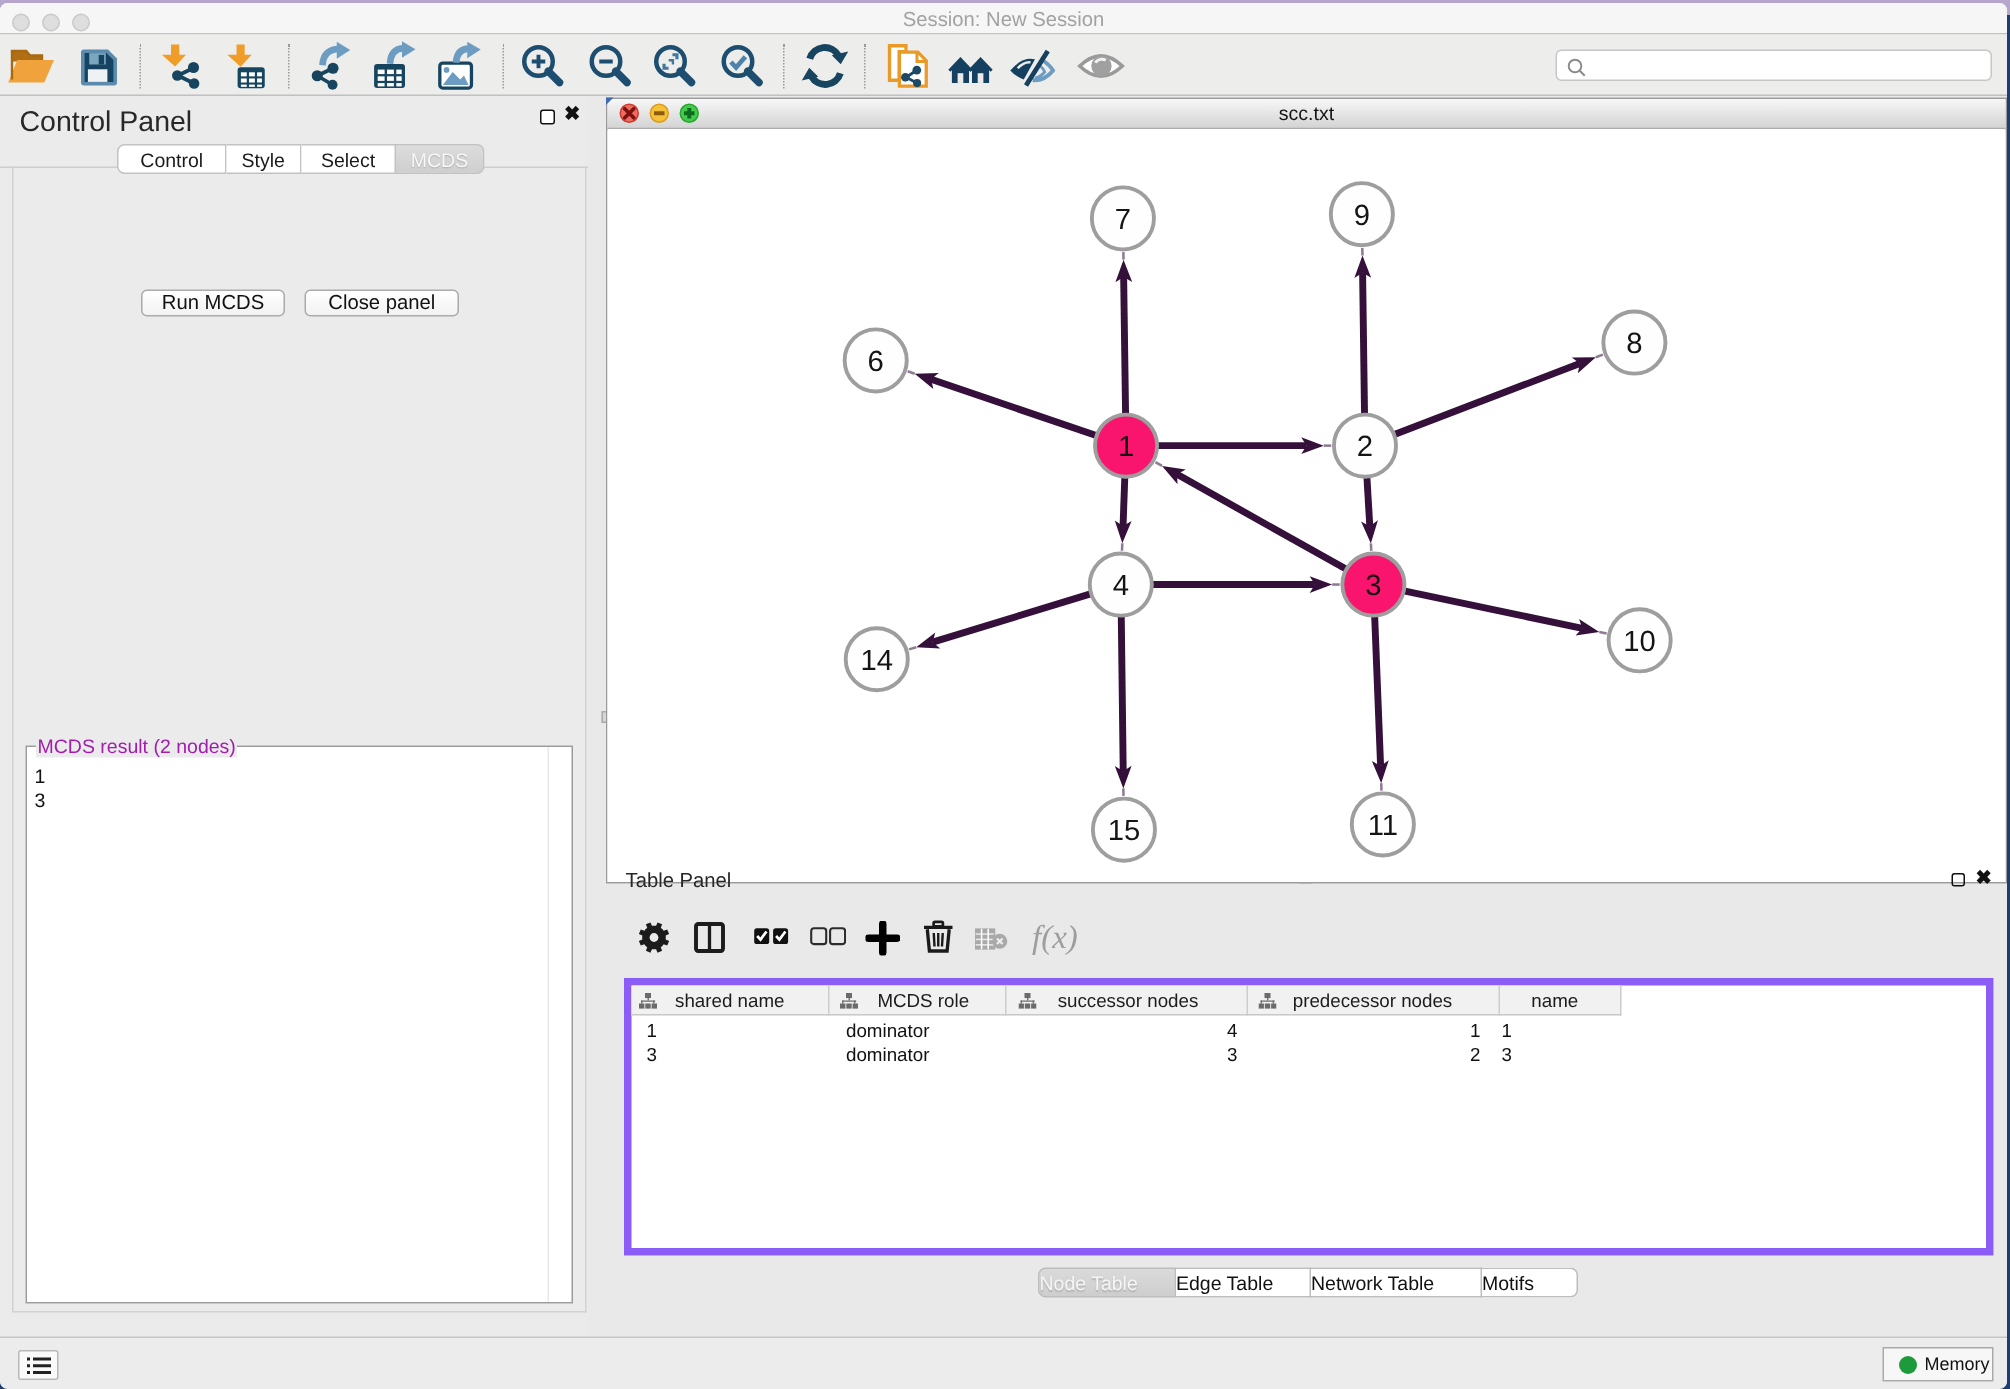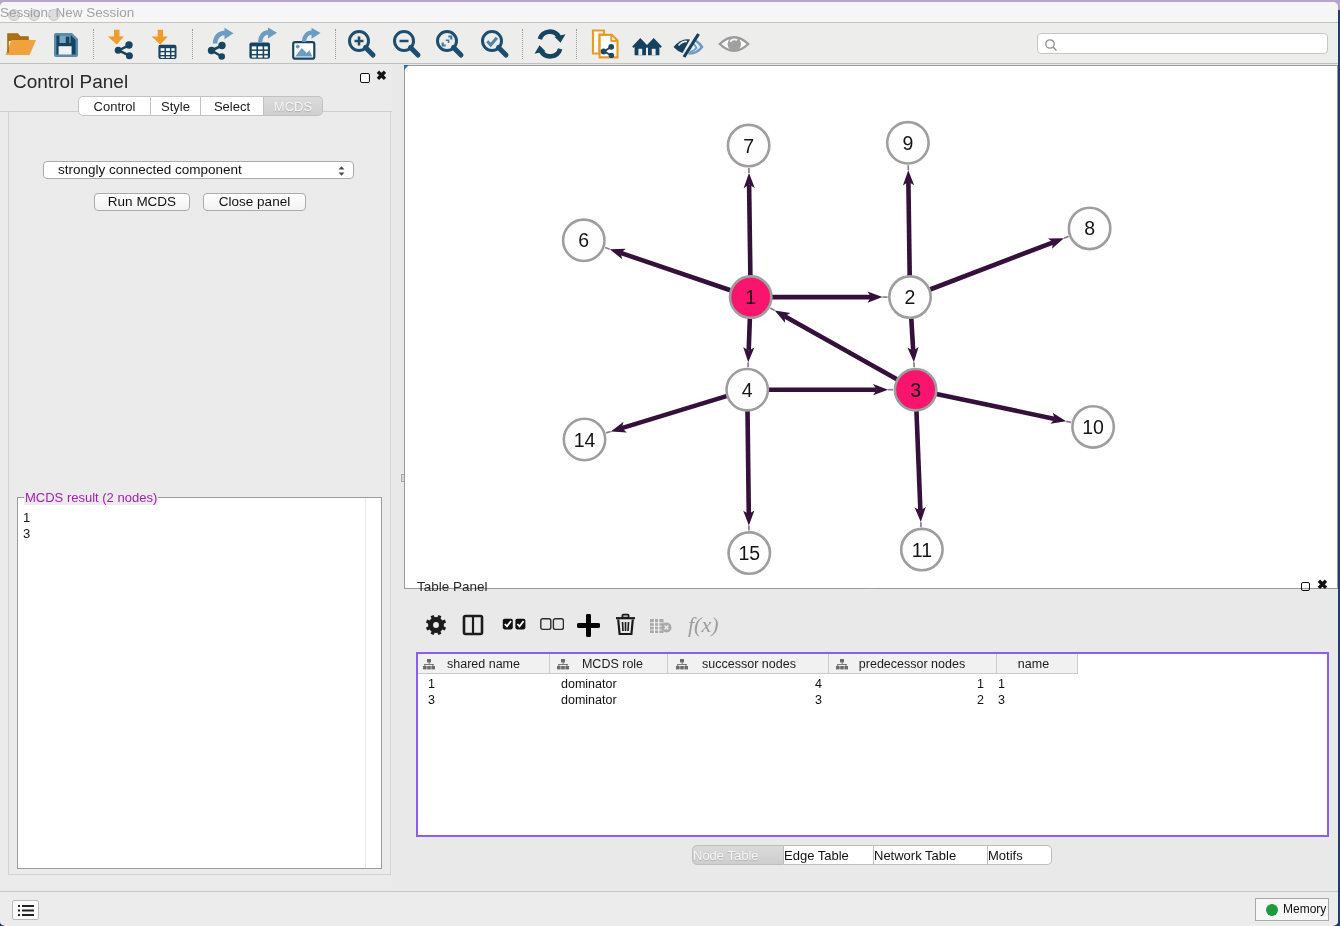--- a/index.html
+++ b/index.html
@@ -2,21 +2,21 @@
 <html><head><meta charset="utf-8">
 <style>
 *{margin:0;padding:0;box-sizing:border-box}
 html,body{width:1340px;height:926px;overflow:hidden}
 body{font-family:"Liberation Sans",sans-serif;background:#1d3e75}
 .app{position:absolute;left:0;top:0;width:1340px;height:926px;overflow:hidden}
 .desk-top{position:absolute;left:0;top:0;width:1340px;height:10px;background:#b6a5cd}
 .win{position:absolute;left:0;top:2px;width:1338px;height:924px;background:#ececec;border-radius:5px;overflow:hidden}
 .titlebar{position:absolute;left:0;top:0;width:100%;height:21px;background:#f6f6f6;border-bottom:1px solid #c3c3c3}
 .tl{position:absolute;top:6.5px;width:12px;height:12px;border-radius:50%;background:#dedede;border:1px solid #c9c9c9}
-.title{position:absolute;left:0;top:0;width:100%;height:21px;line-height:21px;color:#a2a2a2;font-size:13.5px}
+.title{position:absolute;left:0;top:0;width:100%;height:21px;line-height:21px;text-align:center;color:#a2a2a2;font-size:13.5px}
 .toolbar{position:absolute;left:0;top:21px;width:100%;height:41px;background:#ededec;border-bottom:1px solid #c0c0c0}
 .tsep{position:absolute;top:6px;height:30px;width:0;border-left:1px dotted #9a9a9a}
 .ticon{position:absolute;top:4px;width:34px;height:34px}
 .search{position:absolute;left:1037px;top:10px;width:291px;height:21px;background:#fff;border:1px solid #c6c6c6;border-radius:4px}
 .search svg{position:absolute;left:6px;top:4px}
 
 .cpanel{position:absolute;left:0;top:62px;width:392px;height:827px;background:#ebebeb}
 .cp-head{position:absolute;left:13px;top:7px;font-size:19px;color:#282828}
 .cp-float{position:absolute;left:360px;top:9px;width:10px;height:10px;border:1.5px solid #111;border-radius:2px;background:#fff}
 .cp-close{position:absolute;left:376px;top:4px;font-size:13px;color:#111;font-weight:bold}
@@ -38,21 +38,21 @@
 .scc-tl{position:absolute;top:3px;width:13px;height:13px;border-radius:50%}
 .scc-name{position:absolute;width:100%;text-align:center;font-size:13px;color:#141414;line-height:20px}
 .canvas{position:absolute;left:0;top:21px;width:932px;height:501px;background:#fff}
 .canvas svg{display:block}
 
 .tpanel{position:absolute;left:405px;top:569px;width:933px;height:298px}
 .tp-head{position:absolute;left:12px;top:8px;font-size:13.5px;color:#282828}
 .tp-float{position:absolute;left:896px;top:11px;width:9px;height:9px;border:1.5px solid #111;border-radius:2px}
 .tp-close{position:absolute;left:912px;top:6px;font-size:13px;color:#111;font-weight:bold}
 .ttool{position:absolute;left:0;top:30px;height:40px;width:933px}
-.ttable{position:absolute;left:11px;top:81px;width:913px;height:185px;background:#fff;border:2px solid #8b5cf6}
+.ttable{position:absolute;left:11px;top:81px;width:913px;height:185px;background:#fff;border:5px solid #8b5cf6}
 .thead{position:absolute;left:0;top:0;width:660px;height:20px;background:#f1f1f1;border-bottom:1px solid #c9c9c9}
 .th{position:absolute;top:0;height:20px;line-height:20px;font-size:12.5px;color:#1c1c1c;text-align:center}
 .thsep{position:absolute;top:0;height:20px;width:0;border-left:1px solid #cdcdcd}
 .tcell{position:absolute;font-size:12.5px;color:#111;height:15px;line-height:15px}
 .btabs{position:absolute;left:0;top:0;height:20px}
 .btab{position:absolute;top:0;height:20px;line-height:19px;font-size:13px;color:#111;background:#fff;border:1px solid #bdbdbd}
 .btab.sel{background:linear-gradient(#dadada,#cecece);color:#f5f5f5;text-shadow:0 1px 1px #b0b0b0}
 
 .status{position:absolute;left:0;top:889px;width:1338px;height:33px;background:#ececec;border-top:1px solid #c5c5c5}
 .st-btn{position:absolute;left:12px;top:8px;width:27px;height:20px;background:#fafafa;border:1px solid #b9b9b9;border-radius:2px}
@@ -223,39 +223,48 @@
     <div class="cp-float"></div>
     <div class="cp-close">✖</div>
     <div class="tabline"></div>
     <div style="position:absolute;left:8px;top:47px;width:383px;height:764px;border:1px solid #d2d2d2;border-top:none"></div>
     <div class="tabs" style="left:78px">
       <div class="tab" style="left:0;width:73px;border-radius:5px 0 0 5px">Control</div>
       <div class="tab" style="left:73px;width:50px;border-left:none">Style</div>
       <div class="tab" style="left:123px;width:63px;border-left:none">Select</div>
       <div class="tab sel" style="left:186px;width:59px;border-left:none;border-radius:0 5px 5px 0">MCDS</div>
     </div>
-    <div class="combo">strongly connected component
-      <svg style="position:absolute;right:7px;top:3px" width="9" height="12" viewBox="0 0 9 12">
-            <path d="M1.5 4.4 L4.5 1.2 L7.5 4.4 Z" fill="#4a4a4a"></path>
-            <path d="M1.5 7.6 L4.5 10.8 L7.5 7.6 Z" fill="#4a4a4a"></path>
-          </svg>
-    </div>
     <div class="btn" style="left:94px;width:96px">Run MCDS</div>
     <div class="btn" style="left:203px;width:103px">Close panel</div>
     <div class="resbox">
       <div class="reslegend">MCDS result (2 nodes)</div>
       <div class="resnum" style="top:12px">1</div>
       <div class="resnum" style="top:28px">3</div>
       <div style="position:absolute;right:15px;top:0;width:1px;height:370px;background:#e9e9e9"></div>
     </div>
   </div>
   <div class="desk">
         <div style="position:absolute;left:9px;top:410px;width:4px;height:8px;background:#d6d6d6;border:1px solid #aaa"></div>
       </div>
   <div class="scc">
+    <div class="scc-title">
+      <div class="scc-tl" style="left:8px;background:#ec6c60;border:1px solid #ce3a31"></div>
+      <div class="scc-tl" style="left:28px;background:#f5c03a;border:1px solid #dd9b1e"></div>
+      <div class="scc-tl" style="left:48px;background:#47c94e;border:1px solid #24a82e"></div>
+      <svg style="position:absolute;left:10px;top:5px" width="9" height="9" viewBox="0 0 9 9">
+            <path d="M1.5 1.5 L7.5 7.5 M7.5 1.5 L1.5 7.5" stroke="#7e100e" stroke-width="2.4" stroke-linecap="round"></path>
+          </svg>
+      <svg style="position:absolute;left:30px;top:5px" width="9" height="9" viewBox="0 0 9 9">
+            <line x1="1" y1="4.5" x2="8" y2="4.5" stroke="#8a5c0c" stroke-width="2.6"></line>
+          </svg>
+      <svg style="position:absolute;left:50px;top:5px" width="9" height="9" viewBox="0 0 9 9">
+            <path d="M4.5 1 L4.5 8 M1 4.5 L8 4.5" stroke="#0c6c1d" stroke-width="2.6"></path>
+          </svg>
+      <div class="scc-name">scc.txt</div>
+    </div>
     <div style="position:absolute;left:-1px;top:-1px;width:0;height:0;border-top:5px solid #3c6cb4;border-right:5px solid transparent"></div>
     <div style="position:absolute;left:461px;top:518px;width:9px;height:5px;background:#c9c9c9;border:1px solid #9f9f9f"></div>
     <div class="canvas" id="graph">
     <svg width="932" height="501" viewBox="0 0 932 501">
       <g stroke="#34103a" stroke-width="4.6">
         <line x1="345.4" y1="190.1" x2="344.1" y2="97.6"></line>
         <line x1="326.8" y1="203.7" x2="215.7" y2="165.9"></line>
         <line x1="365.7" y1="210.1" x2="466.0" y2="210.1"></line>
         <line x1="344.9" y1="230.1" x2="343.7" y2="263.7"></line>
         <line x1="504.7" y1="190.1" x2="503.4" y2="94.8"></line>

